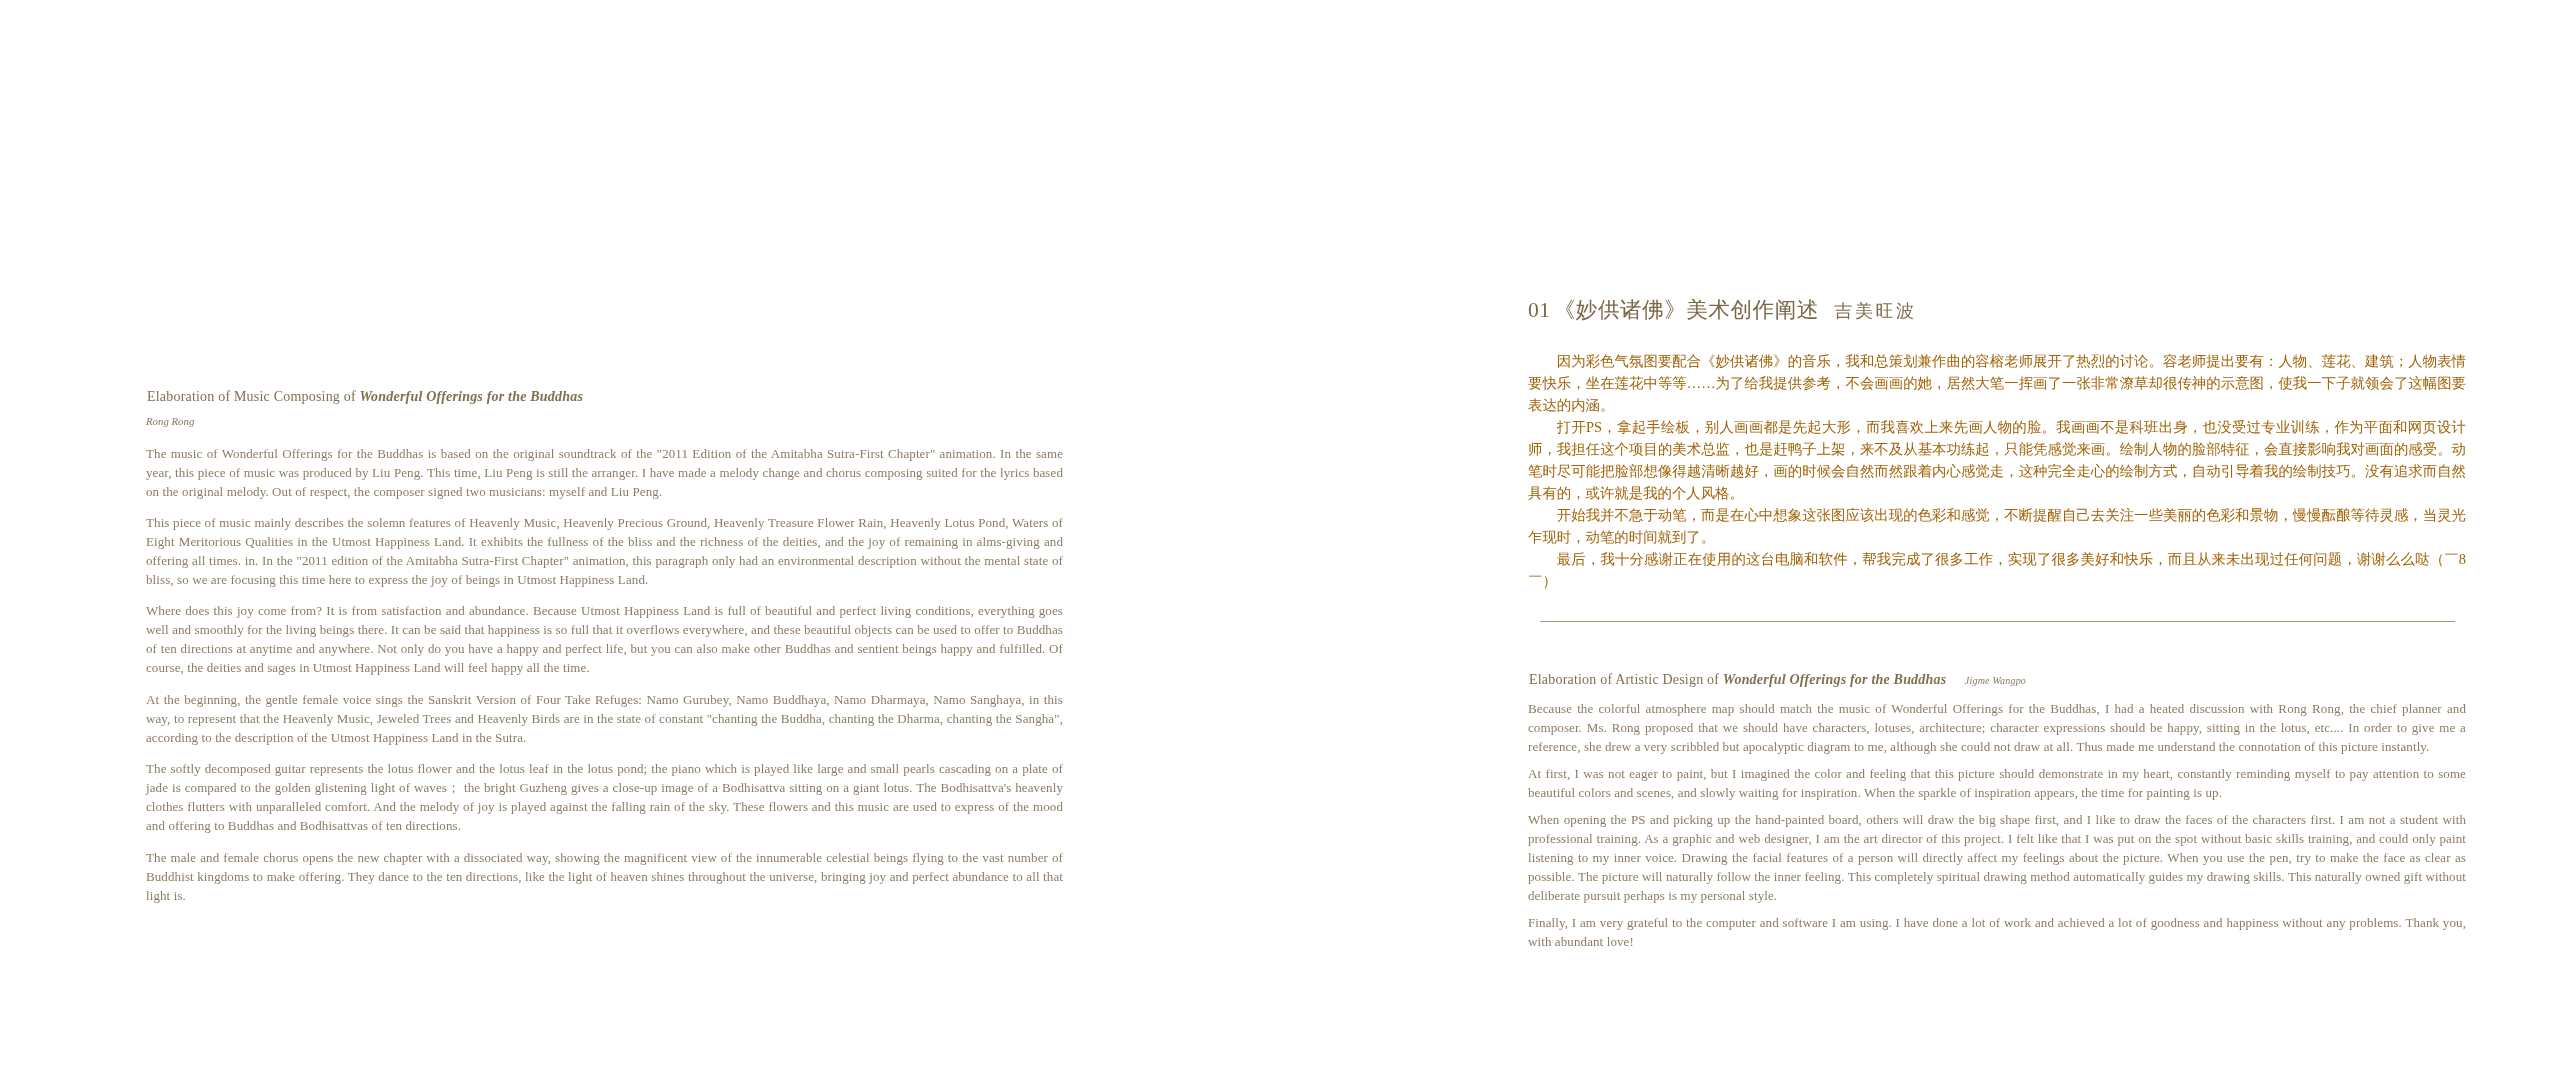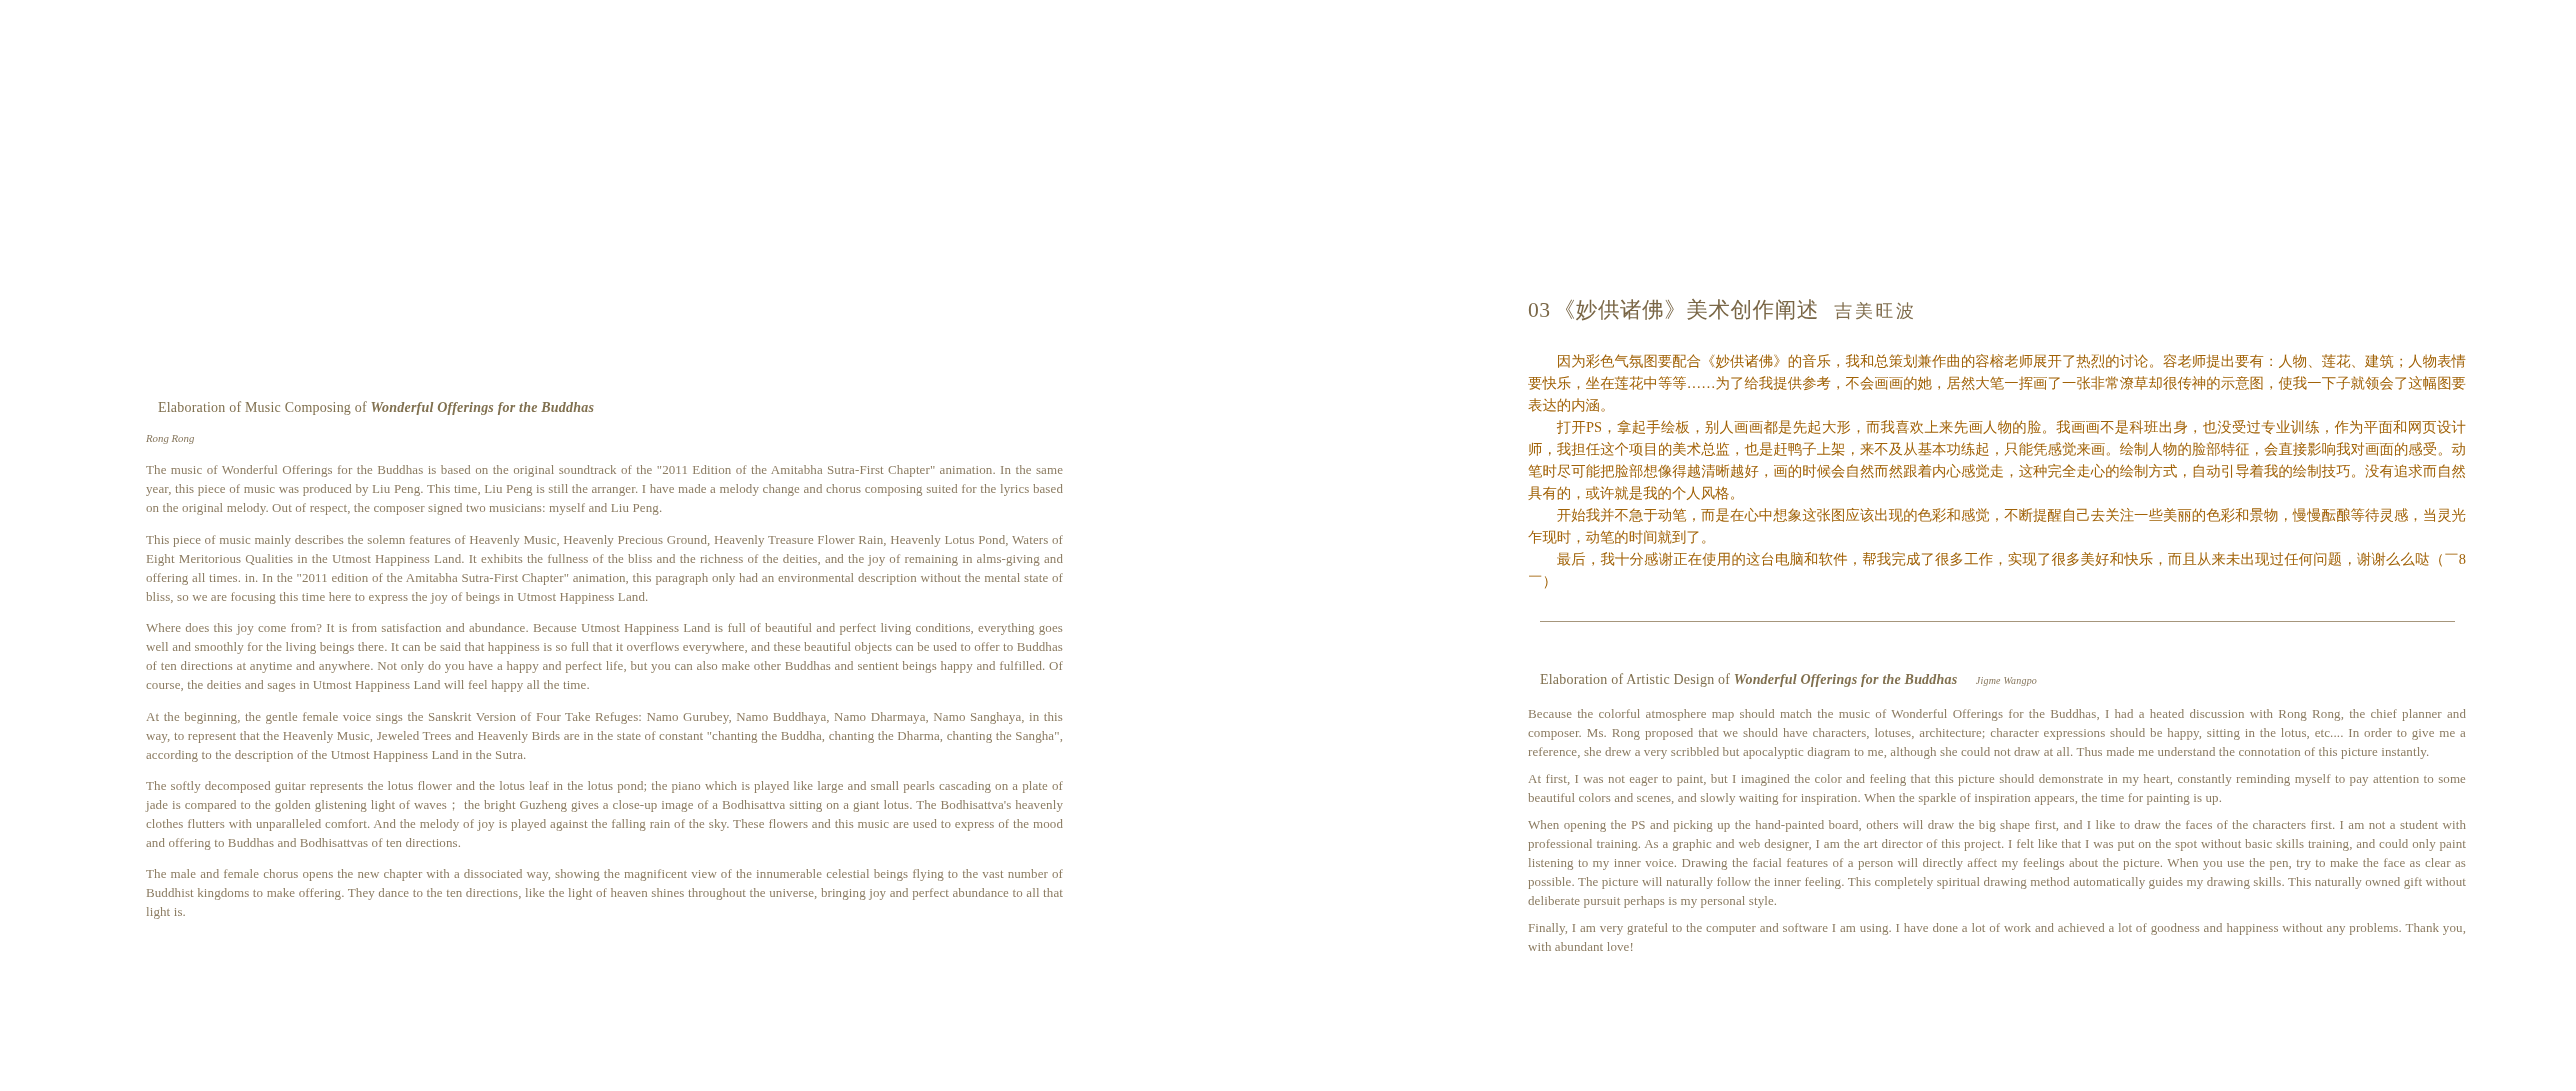--- a/index.html
+++ b/index.html
@@ -17,21 +17,21 @@
   }
 
   
   .left-col {
     position: absolute;
     left: 146px;
     top: 386px;
     width: 917px;
   }
   .essay-title {
-    margin: 12px;
+    margin: 1px;
     font-size: 14px;
     font-weight: normal;
     line-height: 20.6px;
     color: #80704f;
     letter-spacing: 0.2px;
   }
   .essay-title .work {
     font-style: italic;
     font-weight: bold;
   }
@@ -125,21 +125,21 @@
     <p class="body-par first">The music of Wonderful Offerings for the Buddhas is based on the original soundtrack of the "2011 Edition of the Amitabha Sutra-First Chapter" animation. In the same year, this piece of music was produced by Liu Peng. This time, Liu Peng is still the arranger. I have made a melody change and chorus composing suited for the lyrics based on the original melody. Out of respect, the composer signed two musicians: myself and Liu Peng.</p>
     <p class="body-par">This piece of music mainly describes the solemn features of Heavenly Music, Heavenly Precious Ground, Heavenly Treasure Flower Rain, Heavenly Lotus Pond, Waters of Eight Meritorious Qualities in the Utmost Happiness Land. It exhibits the fullness of the bliss and the richness of the deities, and the joy of remaining in alms-giving and offering all times. in. In the "2011 edition of the Amitabha Sutra-First Chapter" animation, this paragraph only had an environmental description without the mental state of bliss, so we are focusing this time here to express the joy of beings in Utmost Happiness Land.</p>
     <p class="body-par">Where does this joy come from? It is from satisfaction and abundance. Because Utmost Happiness Land is full of beautiful and perfect living conditions, everything goes well and smoothly for the living beings there. It can be said that happiness is so full that it overflows everywhere, and these beautiful objects can be used to offer to Buddhas of ten directions at anytime and anywhere. Not only do you have a happy and perfect life, but you can also make other Buddhas and sentient beings happy and fulfilled. Of course, the deities and sages in Utmost Happiness Land will feel happy all the time.</p>
     <p class="body-par">At the beginning, the gentle female voice sings the Sanskrit Version of Four Take Refuges: Namo Gurubey, Namo Buddhaya, Namo Dharmaya, Namo Sanghaya, in this way, to represent that the Heavenly Music, Jeweled Trees and Heavenly Birds are in the state of constant "chanting the Buddha, chanting the Dharma, chanting the Sangha", according to the description of the Utmost Happiness Land in the Sutra.</p>
     <p class="body-par">The softly decomposed guitar represents the lotus flower and the lotus leaf in the lotus pond; the piano which is played like large and small pearls cascading on a plate of jade is compared to the golden glistening light of waves； the bright Guzheng gives a close-up image of a Bodhisattva sitting on a giant lotus. The Bodhisattva's heavenly clothes flutters with unparalleled comfort. And the melody of joy is played against the falling rain of the sky. These flowers and this music are used to express of the mood and offering to Buddhas and Bodhisattvas of ten directions.</p>
     <p class="body-par">The male and female chorus opens the new chapter with a dissociated way, showing the magnificent view of the innumerable celestial beings flying to the vast number of Buddhist kingdoms to make offering. They dance to the ten directions, like the light of heaven shines throughout the universe, bringing joy and perfect abundance to all that light is.</p>
   </div>
 
   <div class="right-col">
 
-    <h2 class="cn-title"><span class="cn-num">03</span><span>《妙供诸佛》美术创作阐述</span><span class="cn-author">吉美旺波</span></h2>
+    <h2 class="cn-title"><span class="cn-num">01</span><span>《妙供诸佛》美术创作阐述</span><span class="cn-author">吉美旺波</span></h2>
 
     <div class="cn-body">
       <p class="cn-par">因为彩色气氛图要配合《妙供诸佛》的音乐，我和总策划兼作曲的容榕老师展开了热烈的讨论。容老师提出要有：人物、莲花、建筑；人物表情要快乐，坐在莲花中等等……为了给我提供参考，不会画画的她，居然大笔一挥画了一张非常潦草却很传神的示意图，使我一下子就领会了这幅图要表达的内涵。</p>
       <p class="cn-par">打开PS，拿起手绘板，别人画画都是先起大形，而我喜欢上来先画人物的脸。我画画不是科班出身，也没受过专业训练，作为平面和网页设计师，我担任这个项目的美术总监，也是赶鸭子上架，来不及从基本功练起，只能凭感觉来画。绘制人物的脸部特征，会直接影响我对画面的感受。动笔时尽可能把脸部想像得越清晰越好，画的时候会自然而然跟着内心感觉走，这种完全走心的绘制方式，自动引导着我的绘制技巧。没有追求而自然具有的，或许就是我的个人风格。</p>
       <p class="cn-par">开始我并不急于动笔，而是在心中想象这张图应该出现的色彩和感觉，不断提醒自己去关注一些美丽的色彩和景物，慢慢酝酿等待灵感，当灵光乍现时，动笔的时间就到了。</p>
       <p class="cn-par">最后，我十分感谢正在使用的这台电脑和软件，帮我完成了很多工作，实现了很多美好和快乐，而且从来未出现过任何问题，谢谢么么哒（￣8￣）</p>
     </div>
 
     <hr class="divider">
 

